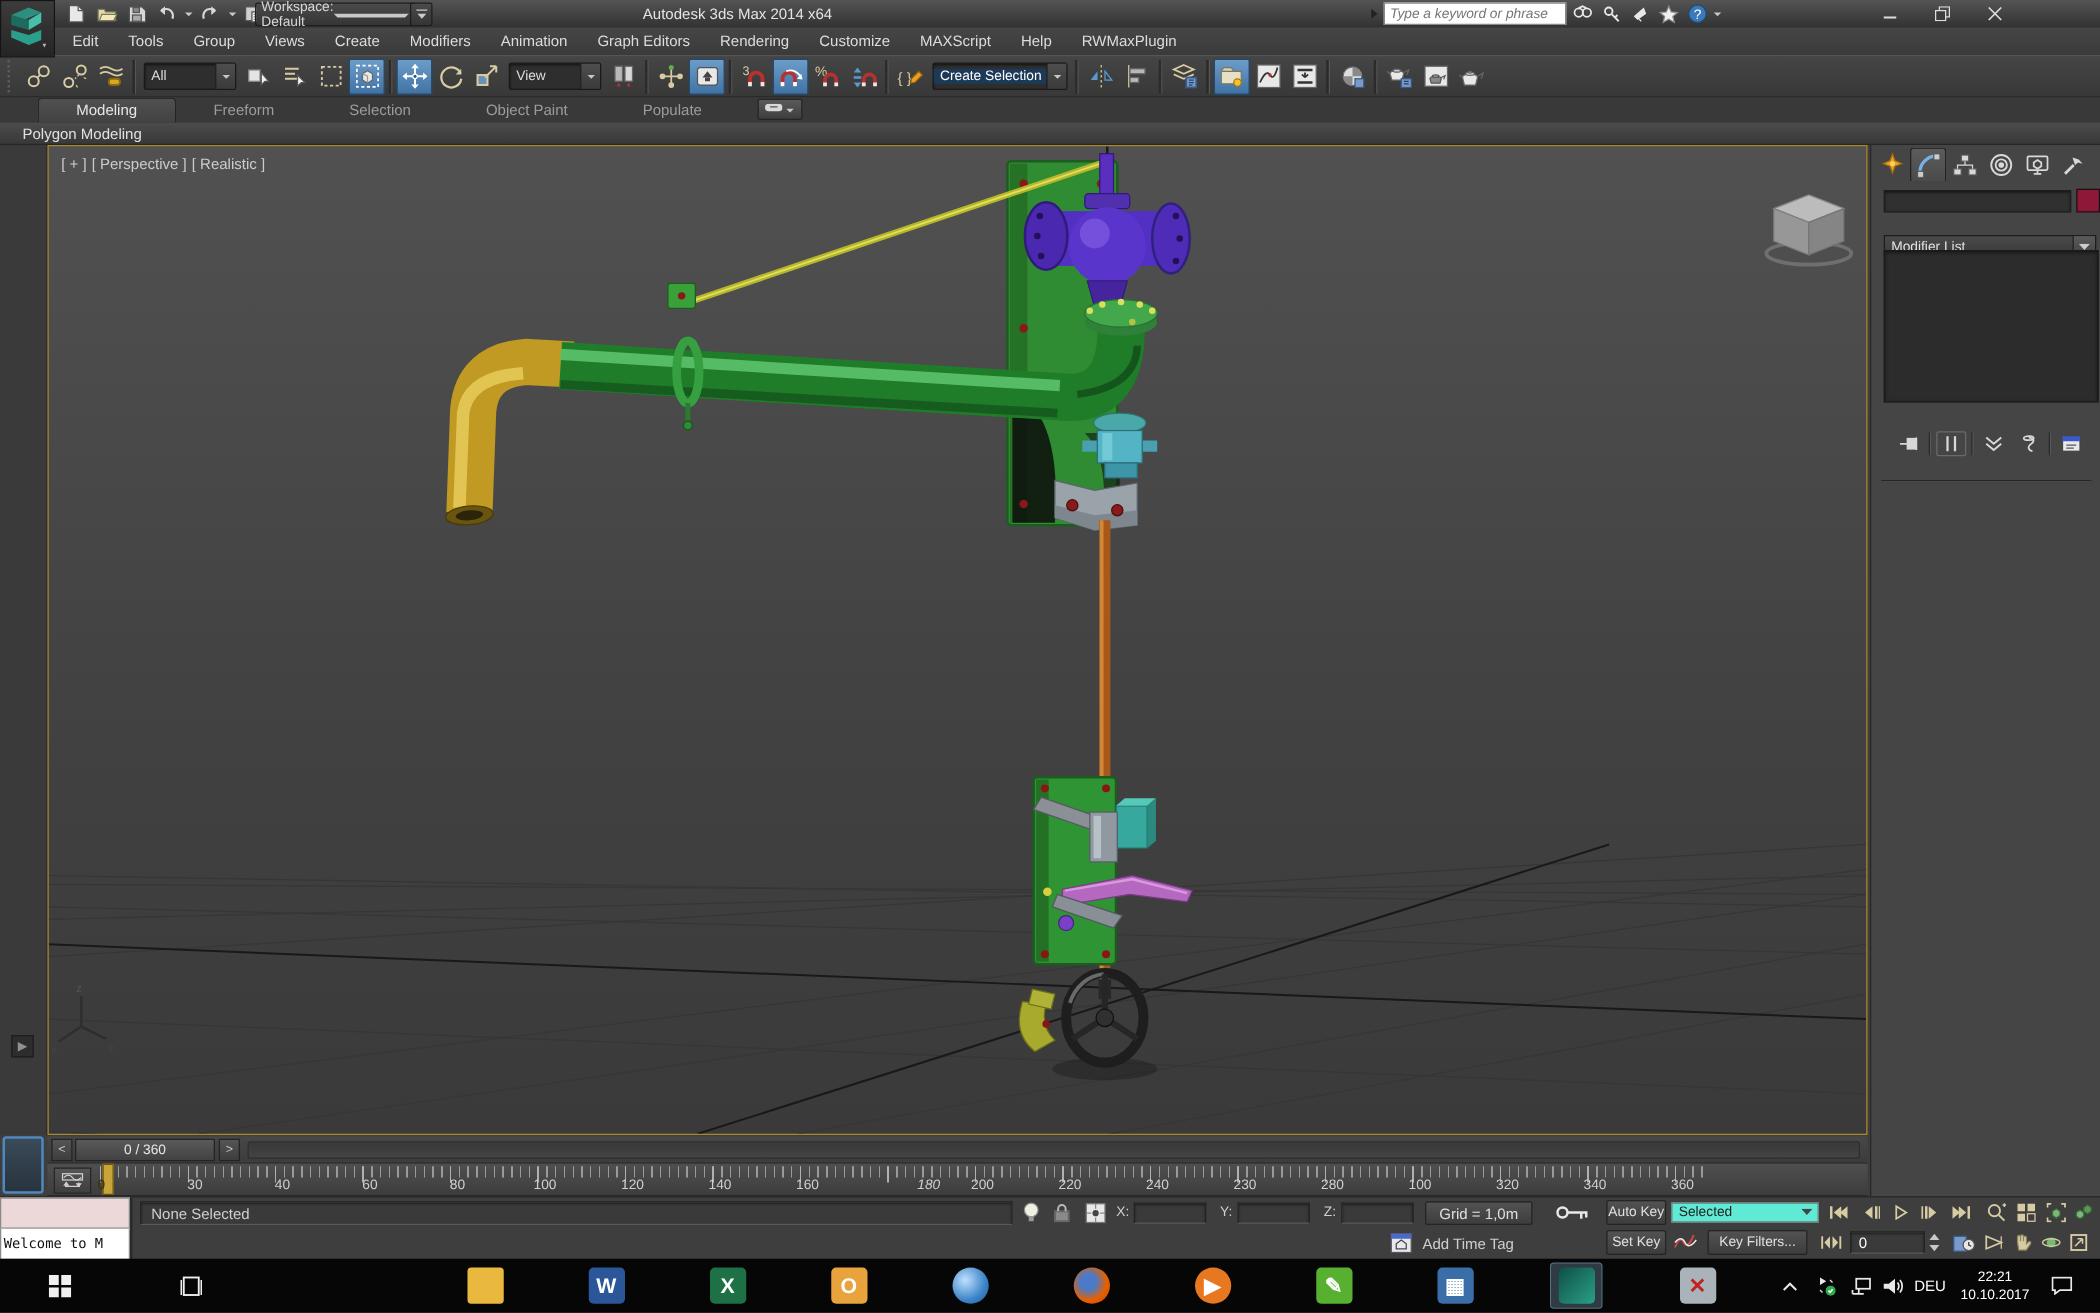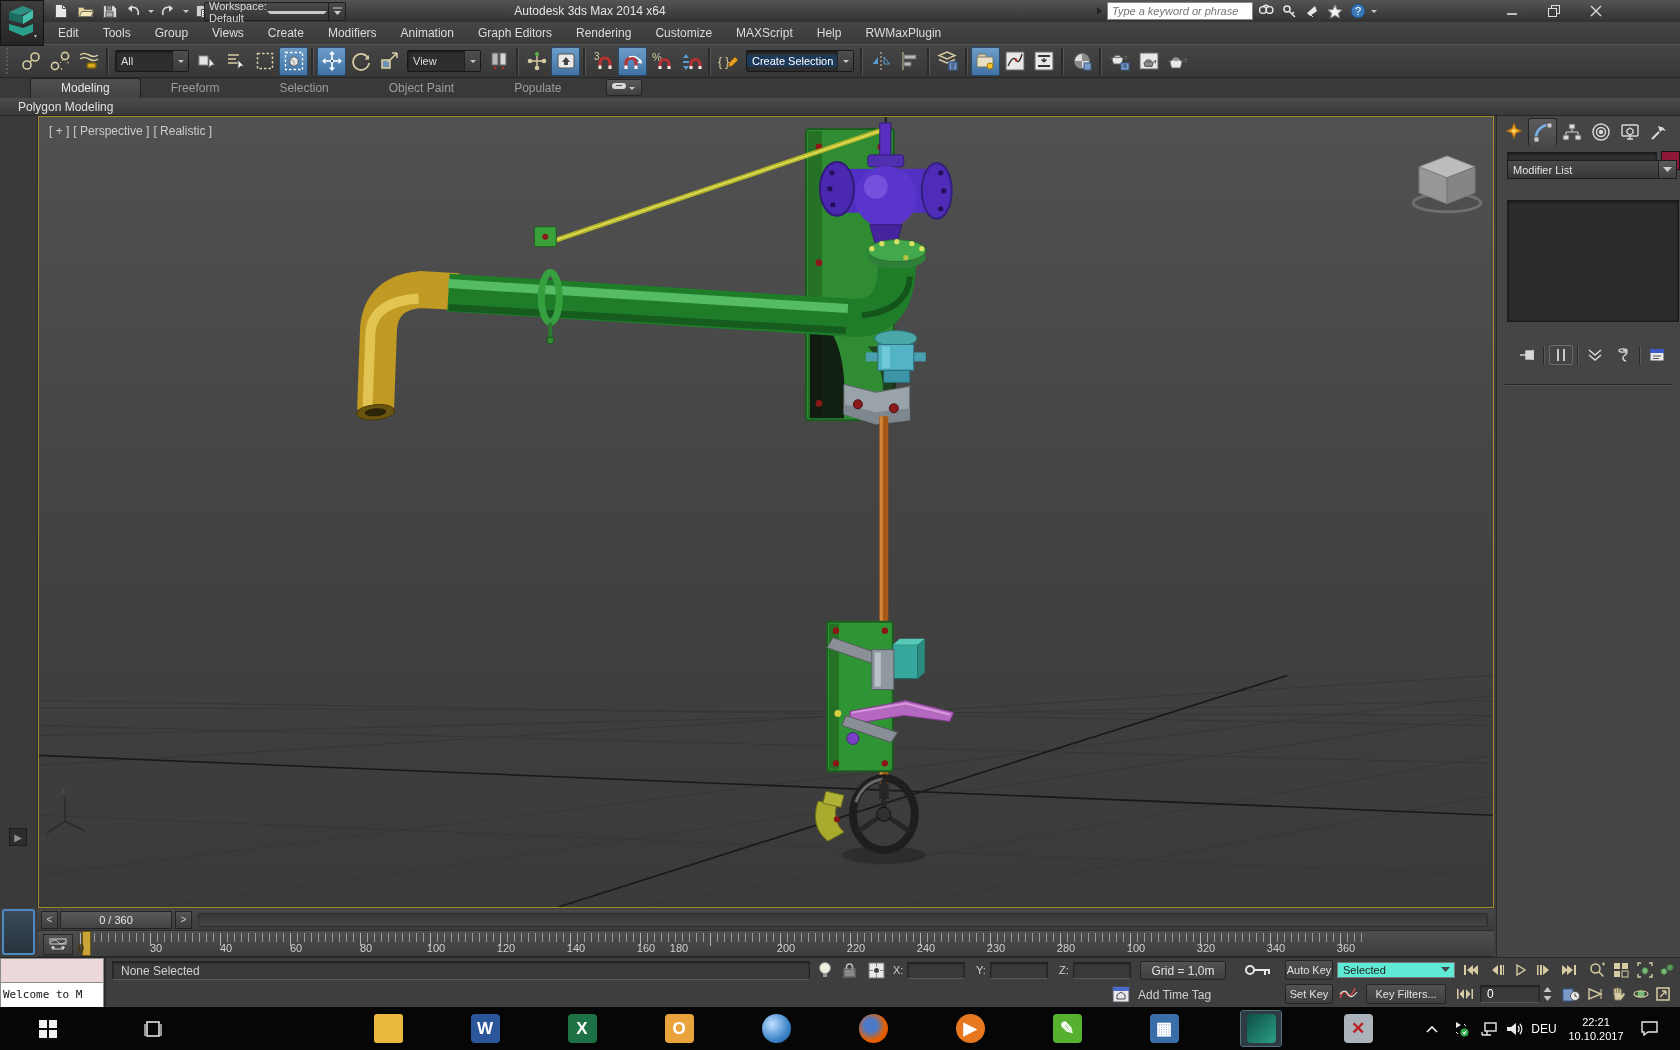--- a/index.html
+++ b/index.html
@@ -90,21 +90,21 @@
   #tbzero{position:absolute;left:36px;top:11px;width:24px;text-align:center;font-size:11px;color:#433608;font-weight:bold;z-index:2}
   #mcebtn{position:absolute;left:5px;top:3px;width:28px;height:19px;background:linear-gradient(#555,#3e3e3e);
           border:1px solid #262626;display:flex;align-items:center;justify-content:center}
   
   #cmdpanel{left:1496px;top:116px;width:184px;height:891px;background:#454545;border-left:1px solid #282828;box-sizing:border-box}
   #cptabs{position:absolute;left:2px;top:2px;height:28px;display:flex}
   .cptab{width:29px;height:27px;display:flex;align-items:center;justify-content:center;border-radius:3px 3px 0 0}
   .cptab.active{background:linear-gradient(#5c5c5c,#4a4a4a);border:1px solid #232323;border-bottom:none;box-sizing:border-box}
   #cpname{position:absolute;left:10px;top:36px;width:148px;height:16px;background:#303030;border:1px solid #1e1e1e;box-shadow:inset 0 1px 2px #151515}
   #cpcolor{position:absolute;left:164px;top:35px;width:17px;height:17px;border:1px solid #141414}
-  #modlist{position:absolute;left:10px;top:44px;width:170px;height:19px;background:linear-gradient(#4a4a4a,#383838);
+  #modlist{position:absolute;left:10px;top:72px;width:170px;height:19px;background:linear-gradient(#4a4a4a,#383838);
            border:1px solid #1d1d1d;display:flex;align-items:center;font-size:11px;box-sizing:border-box}
   #modlist .ctext{flex:1;padding-left:5px;color:#e2e2e2}
   #modlist .cbtn{width:17px;height:100%;background:linear-gradient(#5a5a5a,#404040);border-left:1px solid #222;
                  display:flex;align-items:center;justify-content:center}
   #stackbox{position:absolute;left:10px;top:84px;width:170px;height:120px;background:#2c2c2c;
             border:1px solid #1b1b1b;box-shadow:inset 0 1px 3px #141414}
   #stackbtns{position:absolute;left:12px;top:228px;width:166px;height:22px;display:flex;gap:4px;align-items:center;justify-content:center}
   .skbtn{width:24px;height:20px;display:flex;align-items:center;justify-content:center;border-radius:2px}
   .skbtn.frame{border:1px solid #6a6a6a;box-sizing:border-box}
   .skdiv{width:1px;height:18px;background:#2a2a2a;border-right:1px solid #5a5a5a}
@@ -726,21 +726,21 @@
     <div id="trackbar-labels">
         <span class="tlab" id="tbzero" style="left: 31px;">0</span>
         <span class="tlab" style="left: 101px;">30</span>
         <span class="tlab" style="left: 171px;">40</span>
         <span class="tlab" style="left: 241px;">60</span>
         <span class="tlab" style="left: 311px;">80</span>
         <span class="tlab" style="left: 381px;">100</span>
         <span class="tlab" style="left: 451px;">120</span>
         <span class="tlab" style="left: 521px;">140</span>
         <span class="tlab" style="left: 591px;">160</span>
-        <span class="tlab" style="left: 624px;">180</span>
+        <span class="tlab" style="left: 688px; font-style: italic;">180</span>
         <span class="tlab" style="left: 731px;">200</span>
         <span class="tlab" style="left: 801px;">220</span>
         <span class="tlab" style="left: 871px;">240</span>
         <span class="tlab" style="left: 941px;">230</span>
         <span class="tlab" style="left: 1011px;">280</span>
         <span class="tlab" style="left: 1081px;">100</span>
         <span class="tlab" style="left: 1151px;">320</span>
         <span class="tlab" style="left: 1221px;">340</span>
         <span class="tlab" style="left: 1291px;">360</span>
       </div>

